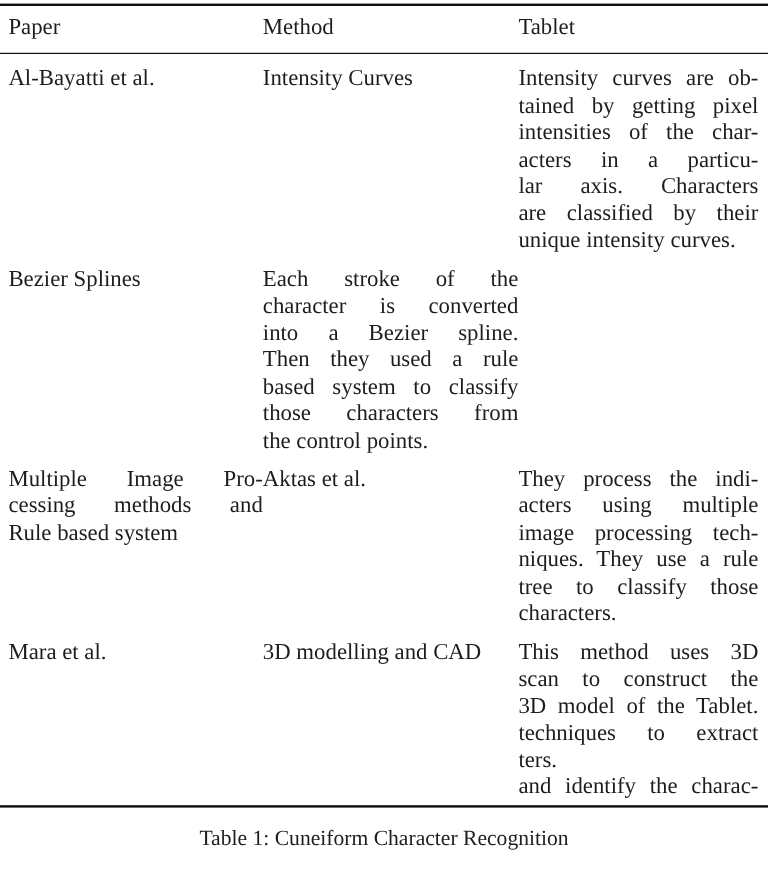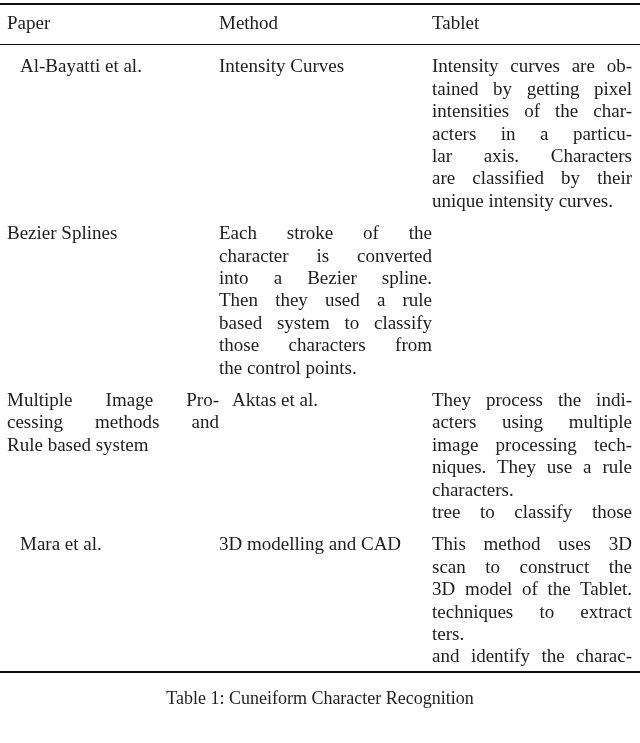--- a/index.html
+++ b/index.html
@@ -41,21 +41,20 @@
     text-align-last: justify;
     white-space: nowrap;
   }
   .line.last {
     text-align: left;
     text-align-last: left;
   }
   .col-paper .line {
     text-align: center;
     text-align-last: left;
-    margin-left: 13px;
   }
 
   .caption {
     margin-top: 14px;
     text-align: center;
     font-size: 18px;
   }
 </style>
 </head>
 <body>
@@ -113,22 +112,22 @@
           <div class="line last">Rule based system</div>
         </div>
     <div class="cell col-paper">
           <div class="line last">Aktas et al.</div>
         </div>
     <div class="cell col-remarks">
           <div class="line">They process the indi-</div>
           <div class="line">acters using multiple</div>
           <div class="line">image processing tech-</div>
           <div class="line">niques. They use a rule</div>
+          <div class="line">tree to classify those</div>
           <div class="line last">characters.</div>
-          <div class="line">tree to classify those</div>
         </div>
   </div>
 
   <div class="grid body-row last">
     <div class="cell col-paper">
           <div class="line last">Mara et al.</div>
         </div>
     <div class="cell col-method">
           <div class="line last">3D modelling and CAD</div>
         </div>

